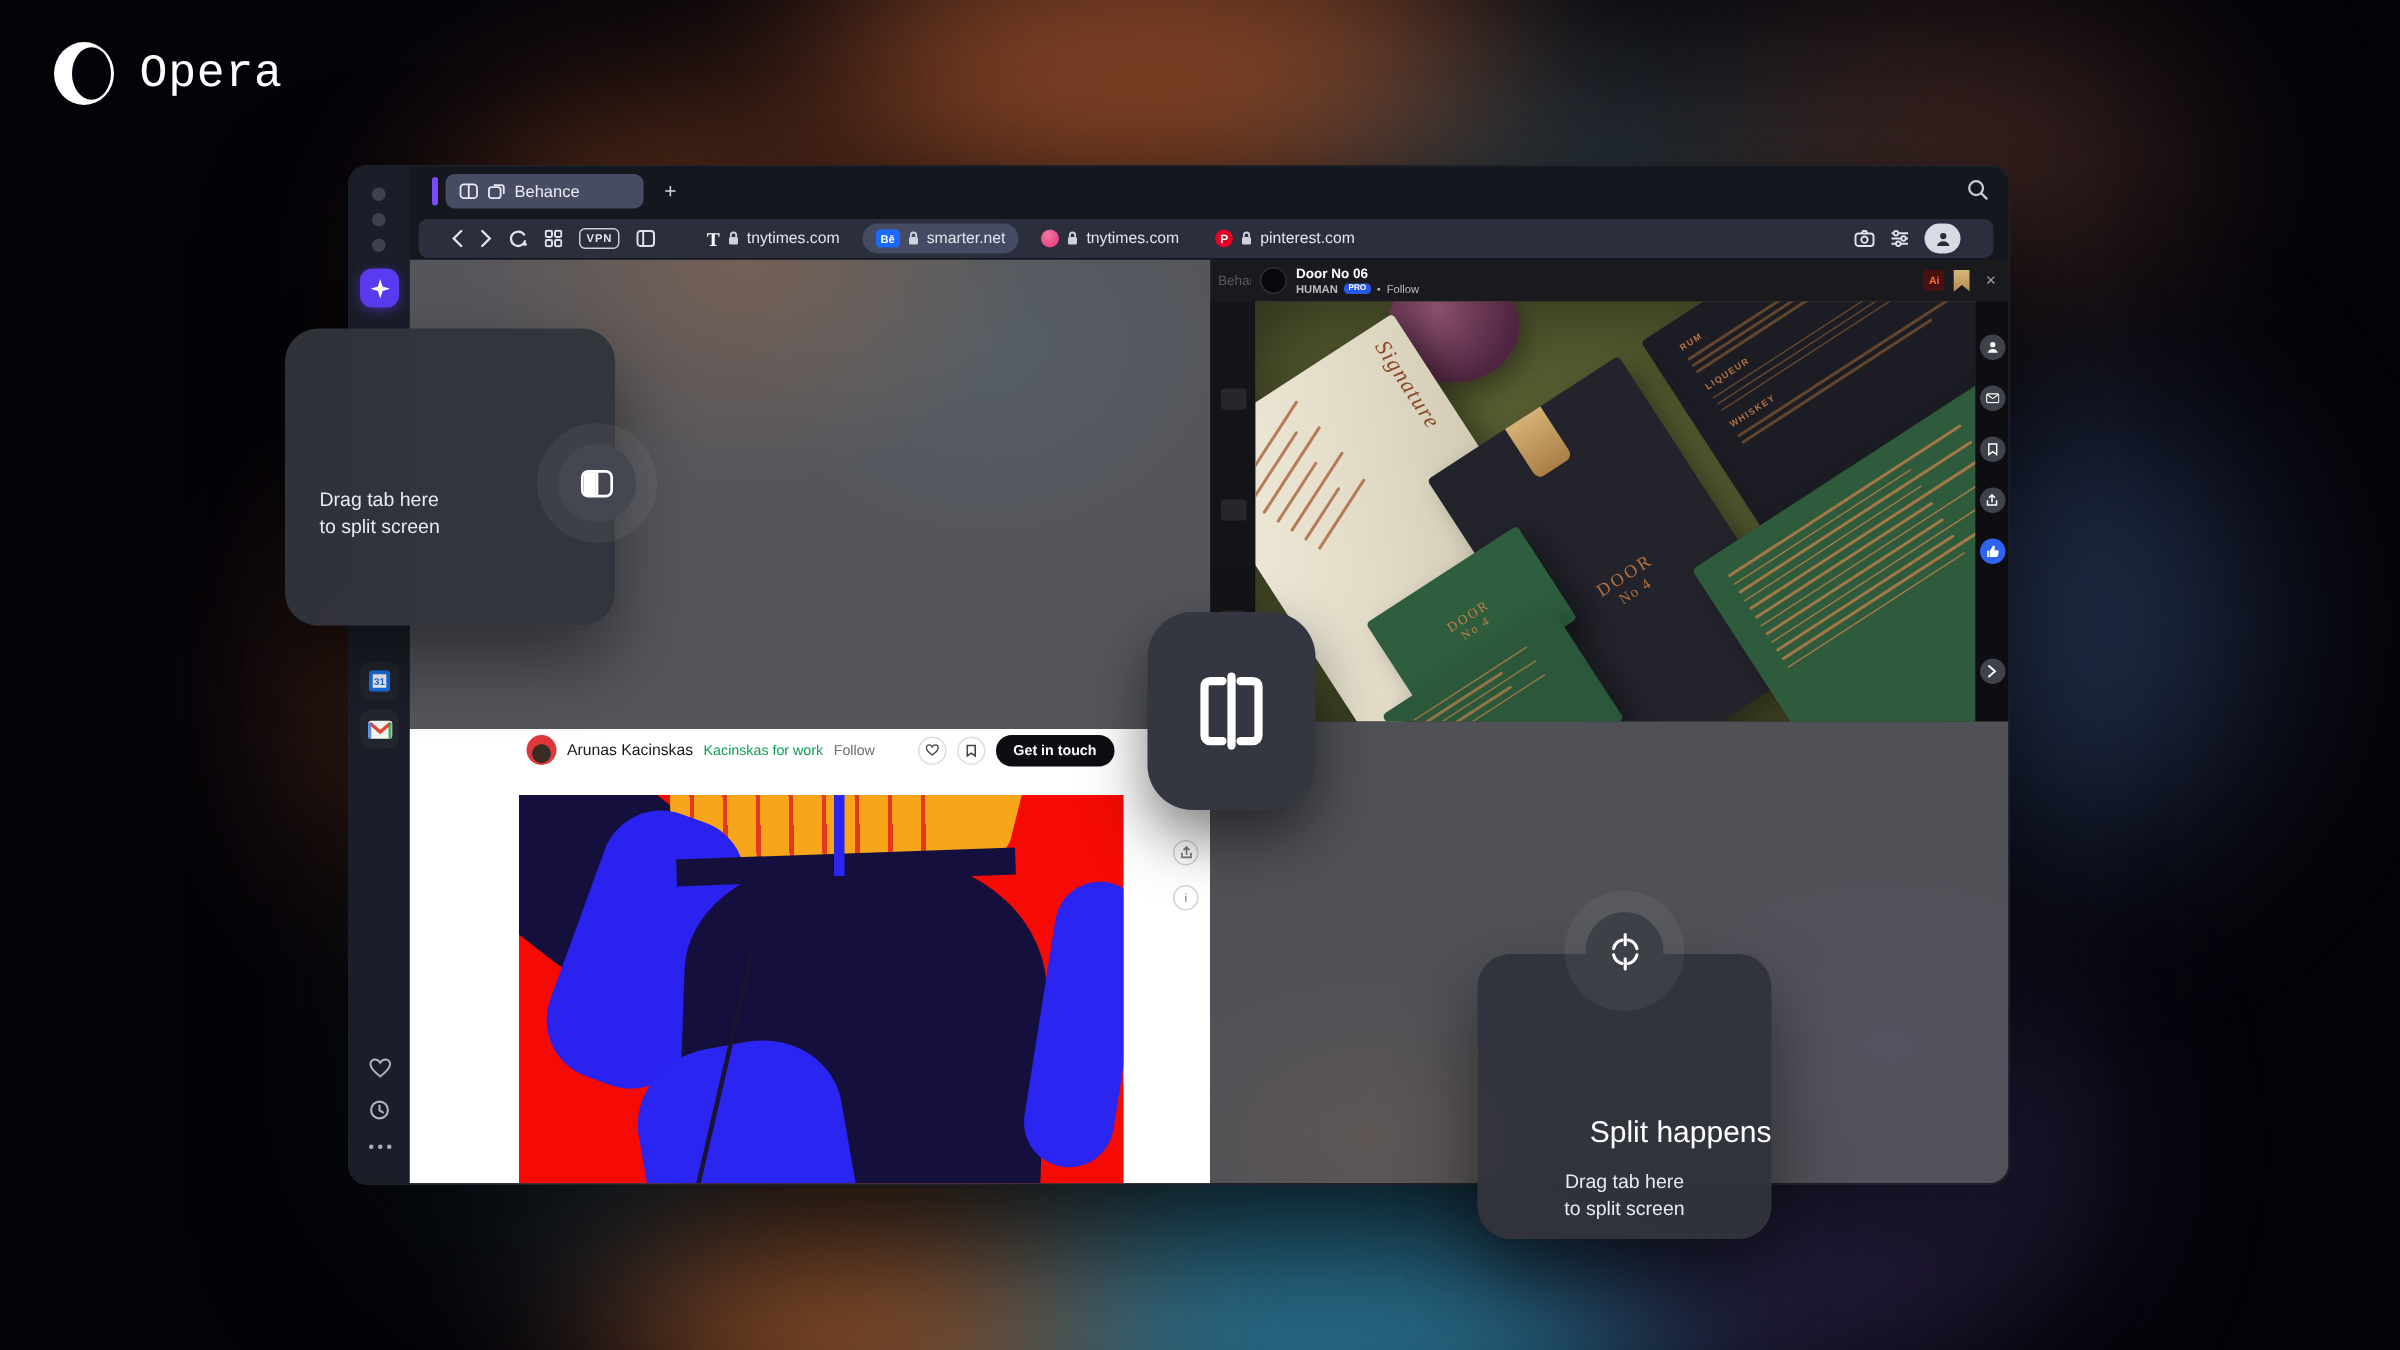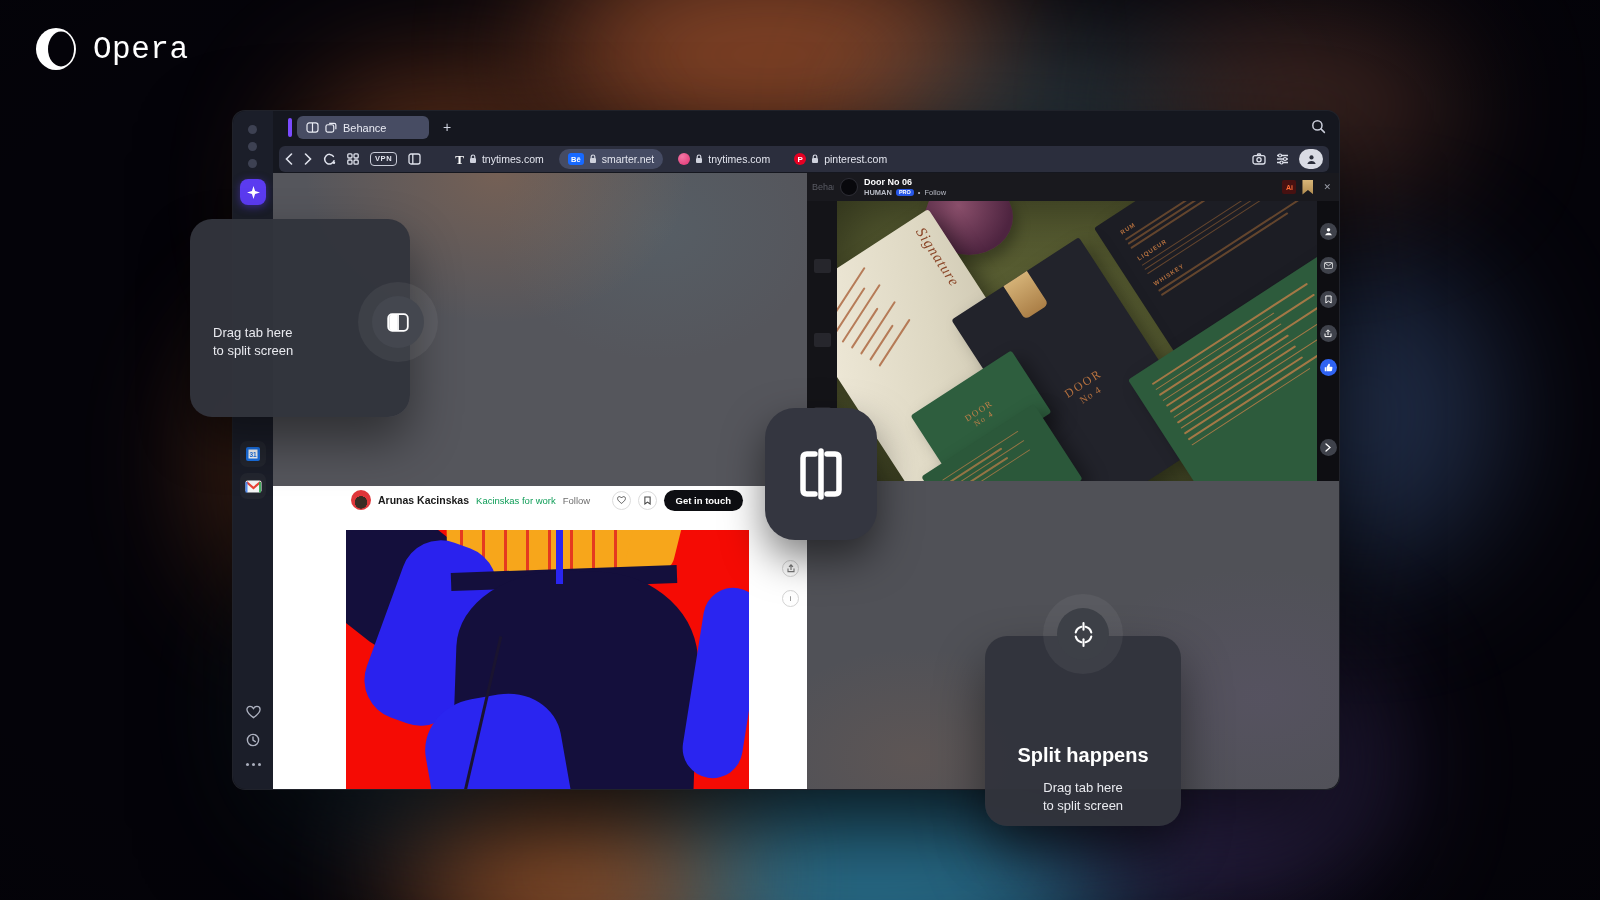--- a/index.html
+++ b/index.html
@@ -50,21 +50,21 @@
   .tab-accent { position:absolute; left:15px; top:7px; width:4px; height:19px; border-radius:2px; background:#7a4bff; }
   .tab { position:absolute; left:24px; top:5px; width:132px; height:23px; background:#474c63;
     border-radius:6px; display:flex; align-items:center; gap:6px; padding:0 9px;
     color:#e9ebf4; font-size:11px; }
   .newtab { position:absolute; left:164px; top:6px; width:20px; height:20px; color:#cfd3df;
     font-size:14px; display:flex; align-items:center; justify-content:center; }
   .tsearch { position:absolute; right:13px; top:8px; }
 
   
   .tbar { position:absolute; left:46px; right:10px; top:35px; height:26px; background:#2b2e3d;
-    border-radius:6px; display:flex; align-items:center; padding:0 6px; gap:11px; }
+    border-radius:6px; display:flex; align-items:center; padding:0 22px; gap:11px; }
   .nav-ic { display:flex; align-items:center; }
   .vpn { border:1px solid #c9ccd8; border-radius:4px; color:#e2e4ee; font-size:7.5px; font-weight:700;
     letter-spacing:.6px; padding:2px 4px; line-height:1; }
   .pillrow { display:flex; align-items:center; gap:6px; margin-left:14px; }
   .site-pill { display:flex; align-items:center; gap:5px; height:20px; border-radius:10px;
     padding:0 9px; color:#e3e5ee; font-size:10.5px; white-space:nowrap; }
   .site-pill.active { background:#454b63; }
   .fav-nyt { font-family:"Liberation Serif", serif; font-weight:700; font-size:13px; color:#fff; line-height:1; }
   .fav-be { width:16px; height:12px; border-radius:3px; background:#1769ff; color:#fff; font-size:7.5px;
     font-weight:700; display:flex; align-items:center; justify-content:center; }
@@ -81,21 +81,21 @@
     border-radius:0 0 12px 0; }
   .pane-left { width:534px; position:relative; display:flex; flex-direction:column; }
   .dz-left { height:313px; background:
       radial-gradient(60% 80% at 42% 0%, rgba(190,120,70,.30), rgba(0,0,0,0) 60%),
       radial-gradient(50% 70% at 72% 18%, rgba(92,130,142,.18), rgba(0,0,0,0) 60%),
       #55565c; }
   .bprofile { flex:1; background:#fff; position:relative; }
   .bheader { height:28px; display:flex; align-items:center; gap:7px; padding-left:78px; }
   .avatar { width:20px; height:20px; border-radius:50%;
     background:radial-gradient(circle at 50% 62%, #3a2c24 38%, #e0373b 40%); }
-  .pname { font-size:10.5px; font-weight:700; color:#191919; }
+  .pname { font-size:10.5px; font-weight:400; color:#191919; }
   .pavail { font-size:9.5px; color:#0f9d58; }
   .pfollow { font-size:9.5px; color:#6e6e6e; }
   .hcirc { width:19px; height:19px; border-radius:50%; border:1px solid #dcdcdc; display:flex;
     align-items:center; justify-content:center; color:#444; }
   .cta { height:21px; border-radius:12px; background:#0d0e12; color:#fff; font-size:9.5px;
     font-weight:700; display:flex; align-items:center; padding:0 12px; margin-right:64px; }
   .bheader .spacer { flex:1; }
 
   
   .artwork { position:absolute; left:73px; top:44px; width:403px; bottom:0;
@@ -190,21 +190,21 @@
   .card-tip { position:absolute; background:rgba(50,52,60,.97); border-radius:22px;
     box-shadow:0 24px 50px rgba(0,0,0,.45); }
   .tip-left { left:190px; top:219px; width:220px; height:198px; padding:92px 0 0 23px; }
   .tip-left h2 { color:#fff; font-size:20px; line-height:26px; font-weight:700; letter-spacing:.2px; }
   .tip-left p { margin-top:13px; color:#e9eaef; font-size:13px; line-height:18px; }
   .tip-badge { position:absolute; width:52px; height:52px; border-radius:50%; background:#44474f;
     display:flex; align-items:center; justify-content:center;
     box-shadow:0 0 0 14px rgba(255,255,255,.055); }
   .tip-left .tip-badge { left:182px; top:77px; }
   .tip-right { left:985px; top:636px; width:196px; height:190px; text-align:center; padding-top:108px; }
-  .tip-right h2 { color:#fff; font-size:20px; font-weight:700; }
+  .tip-right h2 { color:#fff; font-size:20px; font-weight:400;text-align:right; }
   .tip-right p { margin-top:12px; color:#e9eaef; font-size:13px; line-height:18px; }
   .tip-right .tip-badge { left:72px; top:-28px; width:52px; height:52px; background:#3d4047; }
 
   .center-badge { position:absolute; left:765px; top:408px; width:112px; height:132px; border-radius:30px;
     background:#343640; display:flex; align-items:center; justify-content:center;
     box-shadow:0 18px 40px rgba(0,0,0,.5); }
   .center-badge::before { content:""; position:absolute; left:-28px; top:-10px; width:150px; height:150px;
     border-radius:36px; background:rgba(160,165,180,.18); z-index:-1; }
 </style>
 </head>

